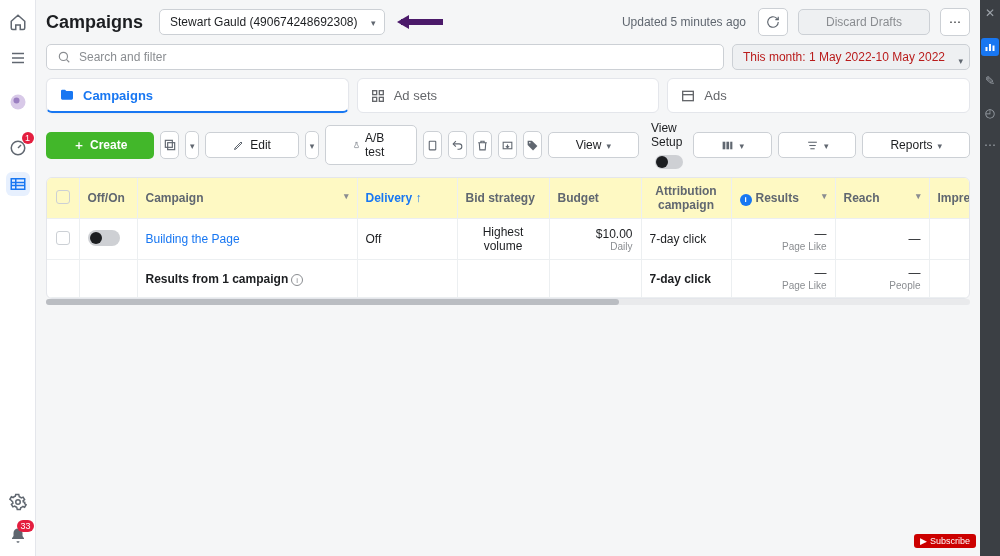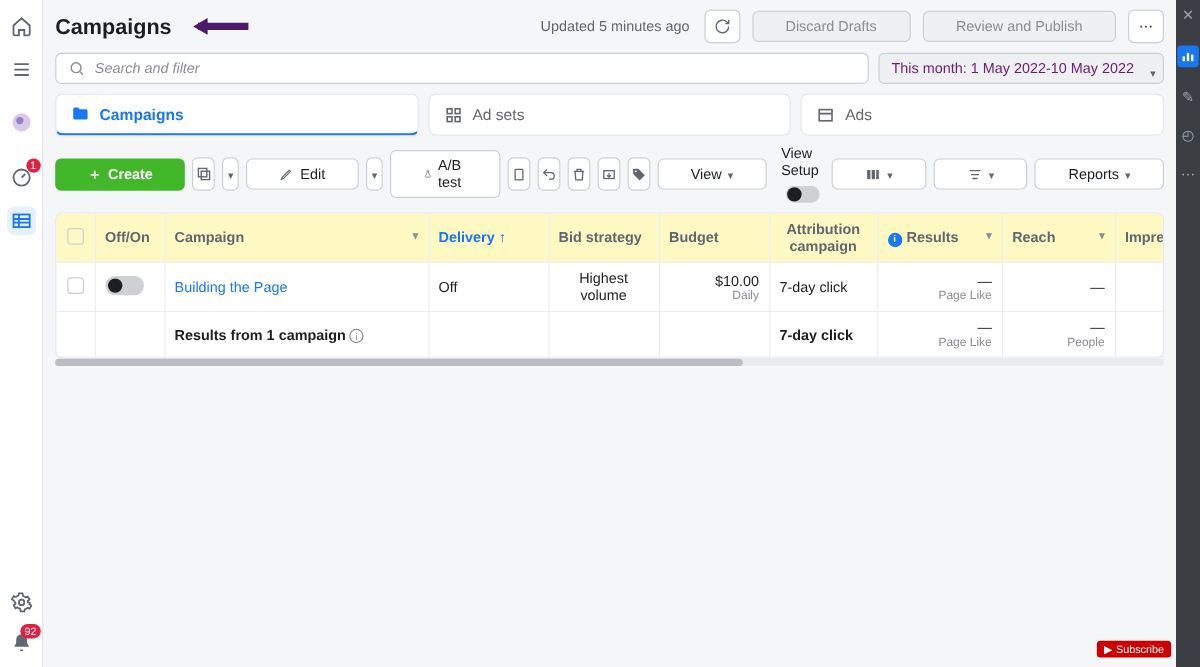--- a/index.html
+++ b/index.html
@@ -37,22 +37,22 @@
   .arrow-annot svg { position:absolute; left:0; top:-4px;}
 
   .header-spacer { flex:1; }
   .updated-text { font-size:12px; color:#606770; margin-right:2px;}
   .btn { border:1px solid #ccd0d5; background:#fff; border-radius:5px; padding:5px 27px; font-size:12px; color:#1c1e21; display:inline-flex; align-items:center; gap:5px; cursor:pointer;}
   .btn.disabled { background:#eef0f2; color:#8a8d91; }
   .icon-btn { width:30px; height:28px; justify-content:center; padding:0;}
   
   
   .search-row { display:flex; align-items:center; padding:0 10px 8px 10px; gap:8px; }
-  .search-box { flex:1; background:#fff; border:1px solid #ccd0d5; border-radius:5px; padding:5px 10px; display:flex; align-items:center; gap:8px; font-size:12px; color:#8a8d91;font-style:italic;}
-  .date-box { background:#eef0f2; border:1px solid #ccd0d5; border-radius:5px; padding:5px 24px 5px 10px; font-size:12px; color:#701a75; position:relative;}
+  .search-box { flex:1; background:#fff; border:1px solid #ccd0d5; border-radius:5px; padding:5px 10px; display:flex; align-items:center; gap:8px; font-size:12px; color:#8a8d91;}
+  .date-box { background:#eef0f2; border:1px solid #ccd0d5; border-radius:5px; padding:5px 24px 5px 10px; font-size:12px; color:#b91c1c; position:relative;}
   .date-box .caret { position:absolute; right:6px; top:8px;}
 
   
   .tabs-row { display:flex; gap:8px; padding:0 10px 8px 10px;}
   .tab { flex:1; background:#fff; border:1px solid #e4e6eb; border-radius:6px; padding:8px 12px; display:flex; align-items:center; gap:8px; font-size:13px; color:#65676b; cursor:pointer;}
   .tab.active { color:#1877f2; font-weight:600; border-bottom:2px solid #1877f2; box-shadow: 0 1px 2px rgba(0,0,0,0.04);}
   .tab .tab-icon { width:16px; height:16px; display:flex; align-items:center; justify-content:center;}
 
   
   .toolbar { display:flex; align-items:center; gap:6px; padding:0 10px 8px 10px; }
@@ -138,21 +138,21 @@
     <div class="rail-icon">
       <svg viewBox="0 0 24 24" fill="none" stroke="#606770" stroke-width="2">
           <circle cx="12" cy="12" r="3"></circle>
           <path d="M19 12a7 7 0 0 0-.2-1.6l2-1.5-2-3.4-2.3 1a7 7 0 0 0-2.8-1.6L13 2h-4l-.7 2.4a7 7 0 0 0-2.8 1.6l-2.3-1-2 3.4 2 1.5A7 7 0 0 0 5 12c0 .5 0 1 .2 1.6l-2 1.5 2 3.4 2.3-1a7 7 0 0 0 2.8 1.6L11 22h4l.7-2.4a7 7 0 0 0 2.8-1.6l2.3 1 2-3.4-2-1.5c.1-.5.2-1 .2-1.6z"></path>
         </svg>
     </div>
     <div class="rail-icon">
       <svg viewBox="0 0 24 24" fill="#606770">
           <path d="M12 2a6 6 0 0 0-6 6v4l-2 3v1h16v-1l-2-3V8a6 6 0 0 0-6-6zM10 19a2 2 0 0 0 4 0"></path>
         </svg>
-      <span class="badge-red">92</span>
+      <span class="badge-red">33</span>
     </div>
   </div>
 </div>
 
 <div class="right-rail">
   <div class="r-icon">✕</div>
   <div class="r-icon active">
     <svg width="12" height="12" viewBox="0 0 24 24" fill="#fff">
         <rect x="3" y="12" width="4" height="8"></rect>
         <rect x="10" y="6" width="4" height="14"></rect>
@@ -161,36 +161,39 @@
   </div>
   <div class="r-icon">✎</div>
   <div class="r-icon">◴</div>
   <div class="r-icon">⋯</div>
 </div>
 
 <div class="main">
 
   <div class="header-row">
     <span class="page-title">Campaigns</span>
+    <div class="account-select">
+      <span>Stewart Gauld (490674248692308)</span>
+      <span class="caret"></span>
+    </div>
     <div class="arrow-annot">
       <svg width="50" height="22" viewBox="0 0 50 22">
           <path d="M48 11 L6 11" stroke="#4b1a6a" stroke-width="6"></path>
           <path d="M2 11 L14 4 L14 18 Z" fill="#4b1a6a"></path>
         </svg>
     </div>
     <div class="header-spacer"></div>
     <span class="updated-text">Updated 5 minutes ago</span>
     <div class="btn icon-btn">
       <svg width="14" height="14" viewBox="0 0 24 24" fill="none" stroke="#606770" stroke-width="2">
           <path d="M21 12a9 9 0 1 1-3-6.7L21 8"></path>
           <path d="M21 3v5h-5"></path>
         </svg>
     </div>
     <div class="btn disabled">Discard Drafts</div>
-    <div class="btn disabled">Review and Publish</div>
     <div class="btn icon-btn">⋯</div>
   </div>
 
   <div class="search-row">
     <div class="search-box">
       <svg width="14" height="14" viewBox="0 0 24 24" fill="none" stroke="#8a8d91" stroke-width="2">
           <circle cx="11" cy="11" r="7"></circle>
           <line x1="21" y1="21" x2="16" y2="16"></line>
         </svg>
       <span>Search and filter</span>

